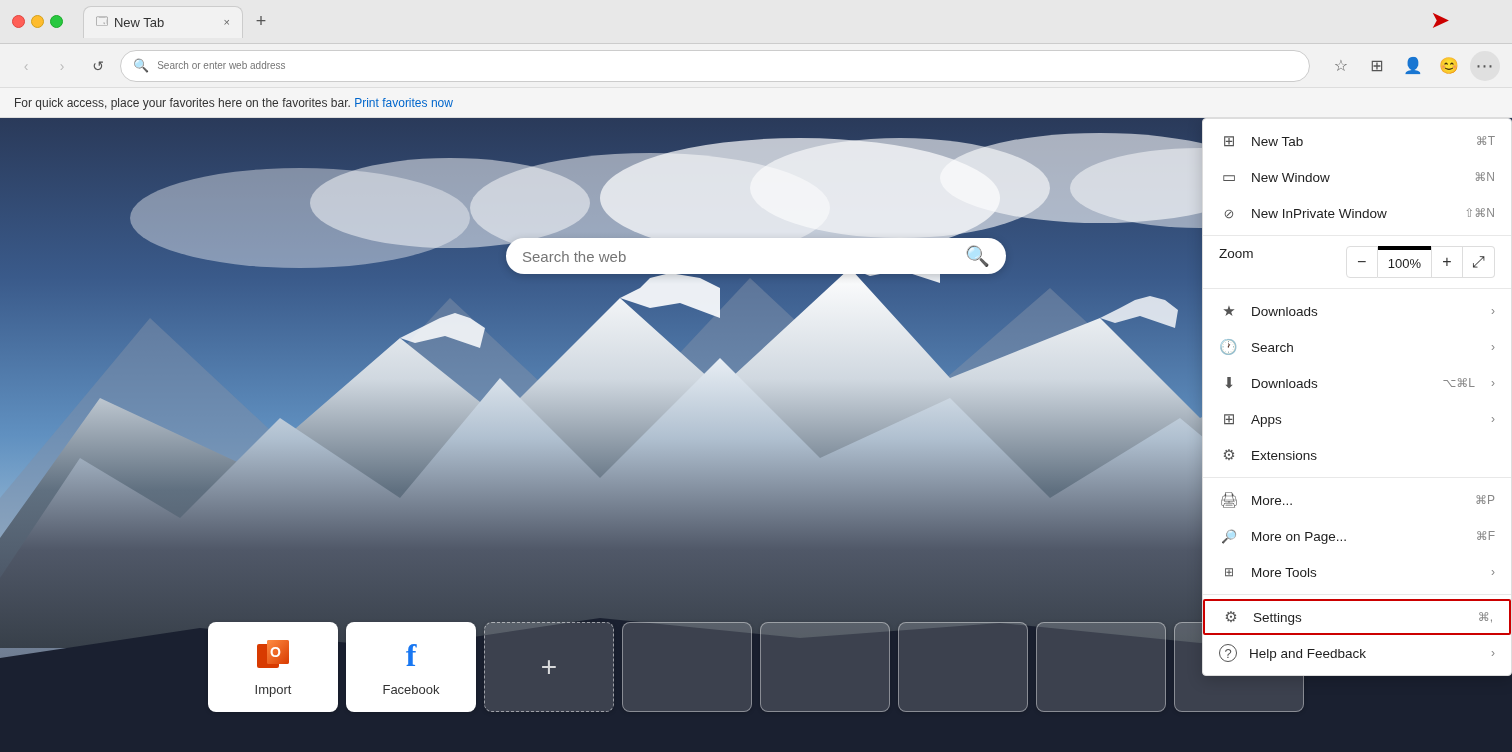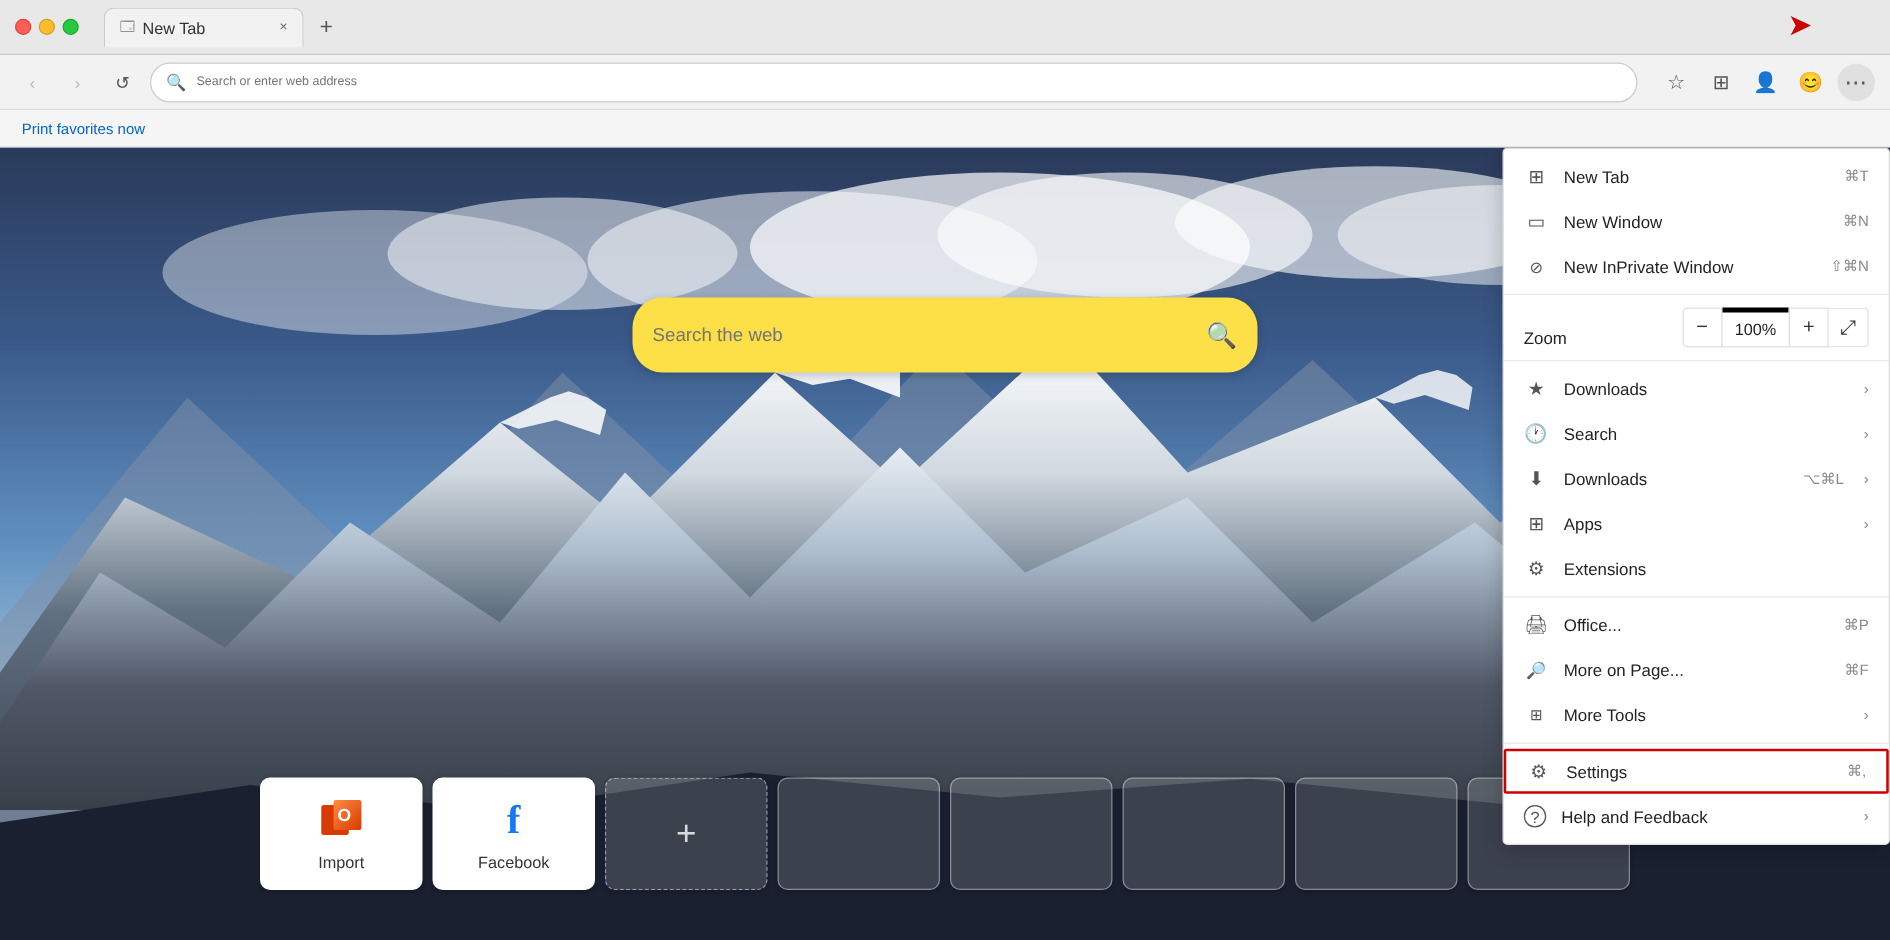--- a/index.html
+++ b/index.html
@@ -119,22 +119,22 @@
     
     .content-search {
       position: absolute;
       top: 120px;
       left: 50%;
       transform: translateX(-50%);
       width: 500px;
     }
     .content-search-box {
       width: 100%;
-      height: 60px;
-      background: #fde047;
+      height: 36px;
+      background: #ffffff;
       border-radius: 24px;
       display: flex;
       align-items: center;
       padding: 0 16px;
       gap: 8px;
       box-shadow: 0 2px 8px rgba(0,0,0,0.2);
     }
     .content-search-box input {
       flex: 1;
       border: none;
@@ -207,21 +207,21 @@
     .menu-item .mi-icon { width: 20px; text-align: center; color: #555; font-size: 15px; flex-shrink: 0; }
     .menu-item .mi-label { flex: 1; }
     .menu-item .mi-shortcut { color: #888; font-size: 12px; margin-left: auto; }
     .menu-item .mi-arrow { color: #888; font-size: 12px; margin-left: 4px; }
 
     .menu-divider { height: 1px; background: #e8e8e8; margin: 4px 0; }
 
     
     .zoom-row {
       display: flex;
-      align-items: flex-end;
+      align-items: flex-start;
       padding: 6px 16px;
       gap: 8px;
       min-height: 40px;
     }
     .zoom-label { font-size: 13.5px; color: #222; }
     .zoom-controls { display: flex; align-items: center; gap: 0; margin-left: auto; }
     .zoom-btn {
       width: 32px; height: 32px; border: 1px solid #ddd; background: white;
       display: flex; align-items: center; justify-content: center;
       cursor: pointer; font-size: 16px; color: #333; border-radius: 0;
@@ -290,20 +290,21 @@
     <div class="nav-icons">
       <button class="nav-icon-btn" title="Favorites">☆</button>
       <button class="nav-icon-btn" title="Split View">⊞</button>
       <button class="nav-icon-btn" title="Profile">👤</button>
       <button class="nav-icon-btn" title="Emoji">😊</button>
       <button class="nav-icon-btn active" title="More" style="font-size:18px; letter-spacing:1px; background: #e0e0e0;">⋯</button>
     </div>
   </div>
 
   <div class="favbar">
+    <span>For quick access, place your favorites here on the favorites bar.</span>
     &nbsp;
     <a>Print favorites now</a>
   </div>
 
   <div class="main-content">
 
     <div class="bg-landscape"></div>
 
     <svg class="mountain-overlay" viewBox="0 0 1512 634" preserveAspectRatio="xMidYMid slice">
 
@@ -463,21 +464,21 @@
 
       <div class="menu-item">
         <span class="mi-icon">⚙</span>
         <span class="mi-label">Extensions</span>
       </div>
 
       <div class="menu-divider"></div>
 
       <div class="menu-item">
         <span class="mi-icon">🖨</span>
-        <span class="mi-label">Office...</span>
+        <span class="mi-label">More...</span>
         <span class="mi-shortcut">⌘P</span>
       </div>
 
       <div class="menu-item">
         <span class="mi-icon" style="font-size:13px;">🔎</span>
         <span class="mi-label">More on Page...</span>
         <span class="mi-shortcut">⌘F</span>
       </div>
 
 

